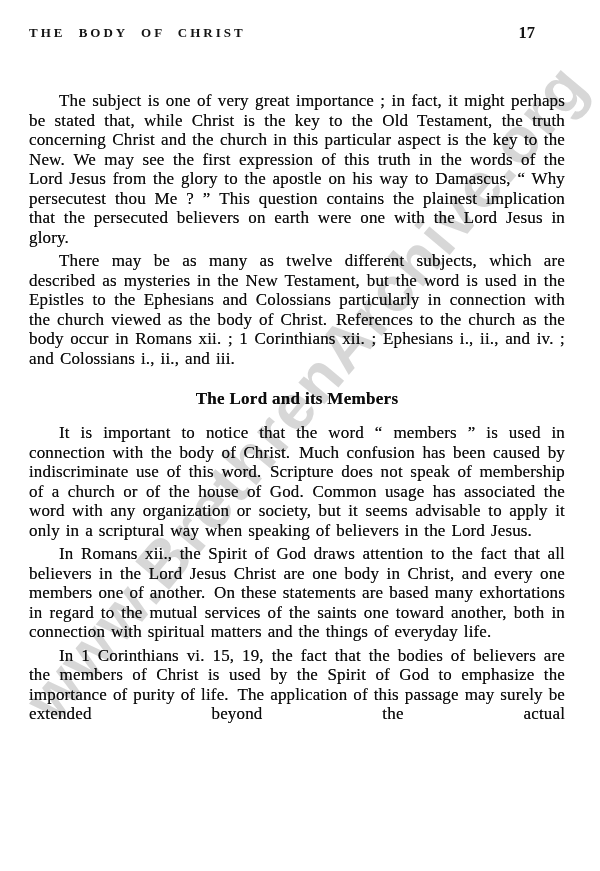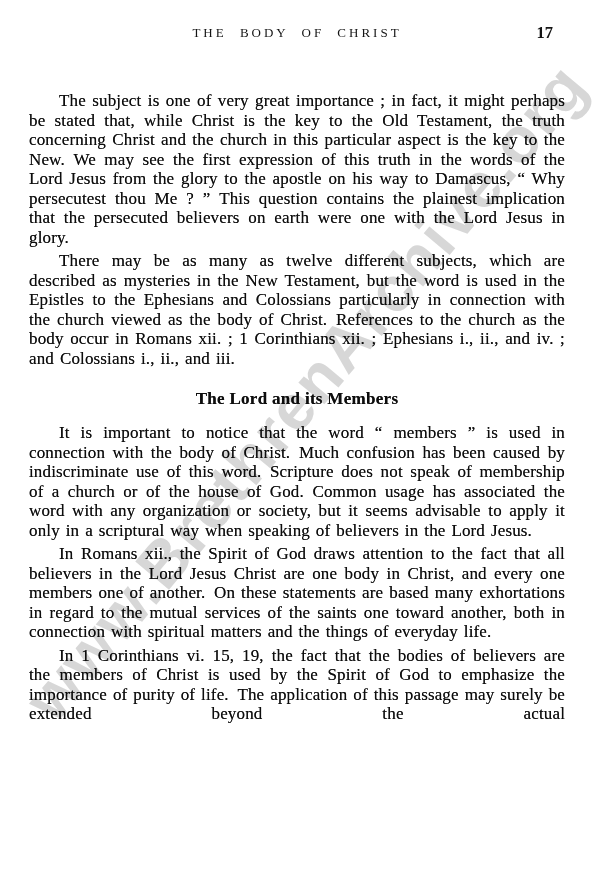--- a/index.html
+++ b/index.html
@@ -39,30 +39,30 @@
     top: 25px;
     left: 29px;
     right: 35px;
     height: 20px;
     z-index: 1;
   }
   .head-title {
     position: absolute;
     left: 0;
     right: 0;
-    text-align: center;
+    text-align: left;
     font-size: 13px;
-    font-weight: 400;
+    font-weight: 700;
     letter-spacing: 3px;
     word-spacing: 7px;
     color: #141414;
   }
   .page-num {
     position: absolute;
-    right: 12px;
+    right: 30px;
     top: -2px;
     font-size: 16.5px;
     font-weight: 700;
     color: #141414;
   }
   
   .body-text {
     position: absolute;
     top: 51px;
     left: 29px;

